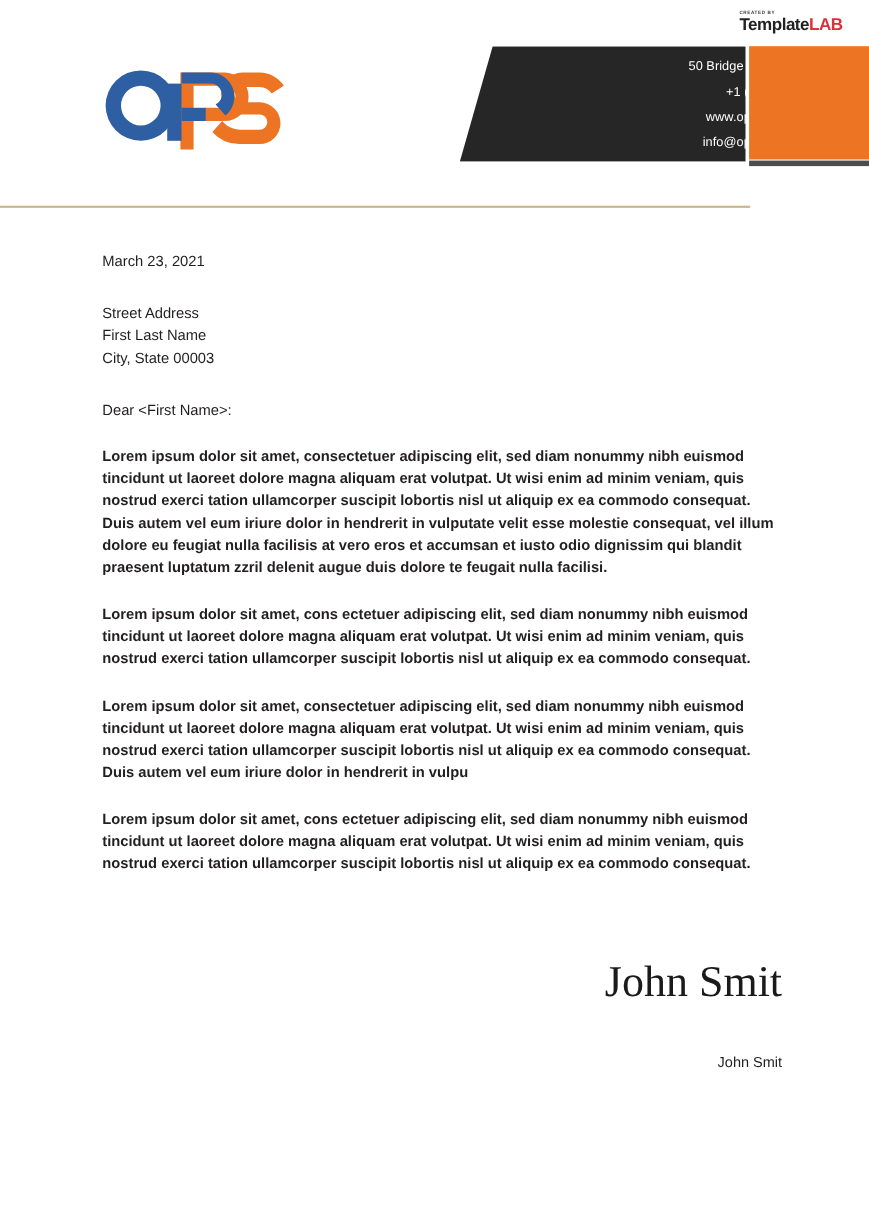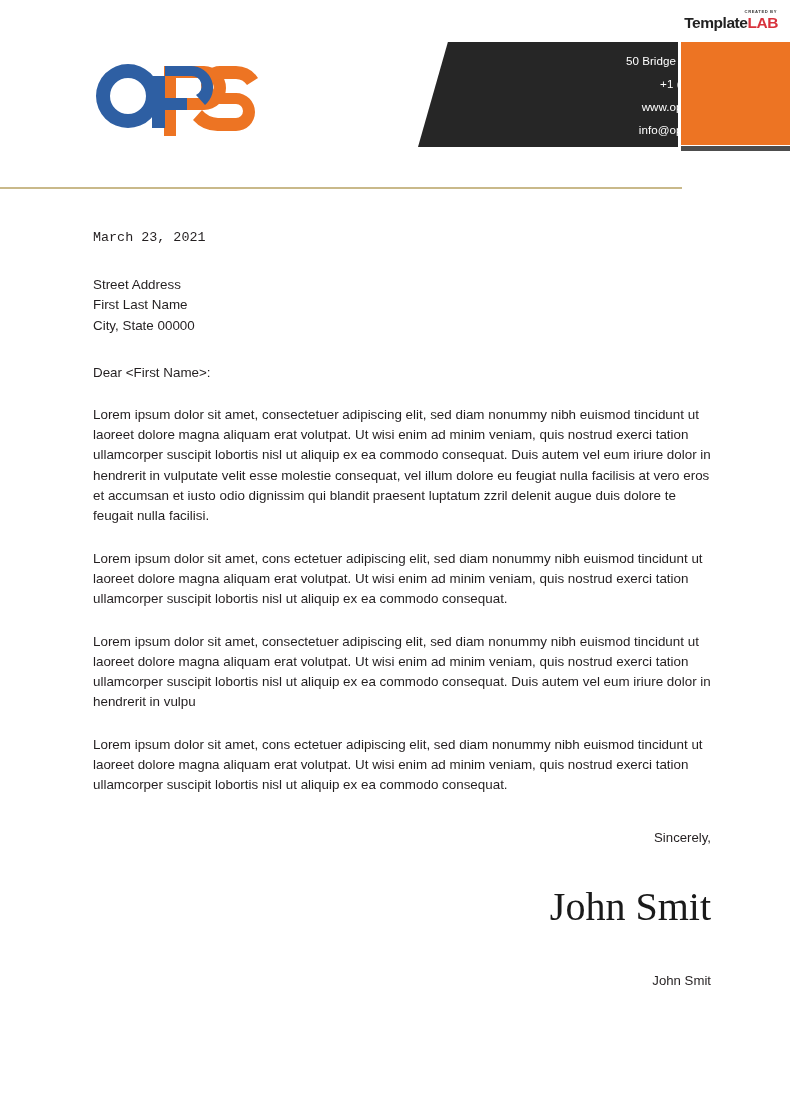--- a/index.html
+++ b/index.html
@@ -13,22 +13,21 @@
     position: relative;
     font-family: "Liberation Sans", sans-serif;
     color: #231f20;
     overflow: hidden;
   }
 
   
   .tlab {
     position: absolute;
     top: 10px;
-    right: 12px;
-    text-align: right;
+    right: 24px;
     line-height: 1;
     user-select: none;
   }
   .tlab-created {
     font-size: 4.2px;
     letter-spacing: 0.55px;
     color: #3b3b3b;
     font-weight: 700;
     text-transform: uppercase;
     margin-bottom: 1px;
@@ -133,38 +132,38 @@
   .letter {
     position: absolute;
     left: 93px;
     top: 228px;
     width: 618px;
   }
   .date {
     font-size: 13.4px;
     line-height: 20px;
     margin: 0;
-    font-family: Liberation Mono, monospace;
   }
   .recipient {
     margin: 27px 0 0 0;
     font-size: 13.4px;
     line-height: 20.3px;
   }
   .salutation {
     margin: 27px 0 0 0;
     font-size: 13.4px;
     font-weight: 400;
     line-height: 20px;
   }
   .para {
     margin: 22px 0 0 0;
     font-size: 13.4px;
     line-height: 20.3px;
     text-align: left;
+    font-weight: bold;
   }
 
   
   .closing {
     position: absolute;
     right: 79px;
     top: 830px;
     text-align: right;
     width: 420px;
   }
@@ -265,28 +264,27 @@
   <div class="gold-rule"></div>
 </div>
 
 <div class="letter">
 
   <p class="date">March 23, 2021</p>
 
   <div class="recipient">
     <div>Street Address</div>
     <div>First Last Name</div>
-    <div>City, State 00000</div>
+    <div>City, State 00003</div>
   </div>
 
   <p class="salutation">Dear &lt;First Name&gt;:</p>
 
   <p class="para">Lorem ipsum dolor sit amet, consectetuer adipiscing elit, sed diam nonummy nibh euismod tincidunt ut laoreet dolore magna aliquam erat volutpat. Ut wisi enim ad minim veniam, quis nostrud exerci tation ullamcorper suscipit lobortis nisl ut aliquip ex ea commodo consequat. Duis autem vel eum iriure dolor in hendrerit in vulputate velit esse molestie consequat, vel illum dolore eu feugiat nulla facilisis at vero eros et accumsan et iusto odio dignissim qui blandit praesent luptatum zzril delenit augue duis dolore te feugait nulla facilisi.</p>
   <p class="para">Lorem ipsum dolor sit amet, cons ectetuer adipiscing elit, sed diam nonummy nibh euismod tincidunt ut laoreet dolore magna aliquam erat volutpat. Ut wisi enim ad minim veniam, quis nostrud exerci tation ullamcorper suscipit lobortis nisl ut aliquip ex ea commodo consequat.</p>
   <p class="para">Lorem ipsum dolor sit amet, consectetuer adipiscing elit, sed diam nonummy nibh euismod tincidunt ut laoreet dolore magna aliquam erat volutpat. Ut wisi enim ad minim veniam, quis nostrud exerci tation ullamcorper suscipit lobortis nisl ut aliquip ex ea commodo consequat. Duis autem vel eum iriure dolor in hendrerit in vulpu</p>
   <p class="para">Lorem ipsum dolor sit amet, cons ectetuer adipiscing elit, sed diam nonummy nibh euismod tincidunt ut laoreet dolore magna aliquam erat volutpat. Ut wisi enim ad minim veniam, quis nostrud exerci tation ullamcorper suscipit lobortis nisl ut aliquip ex ea commodo consequat.</p>
 </div>
 
 <div class="closing">
-  <p class="sincerely">Sincerely,</p>
   <p class="signature">John Smit</p>
   <p class="printed-name">John Smit</p>
 </div>
 
 </body></html>

